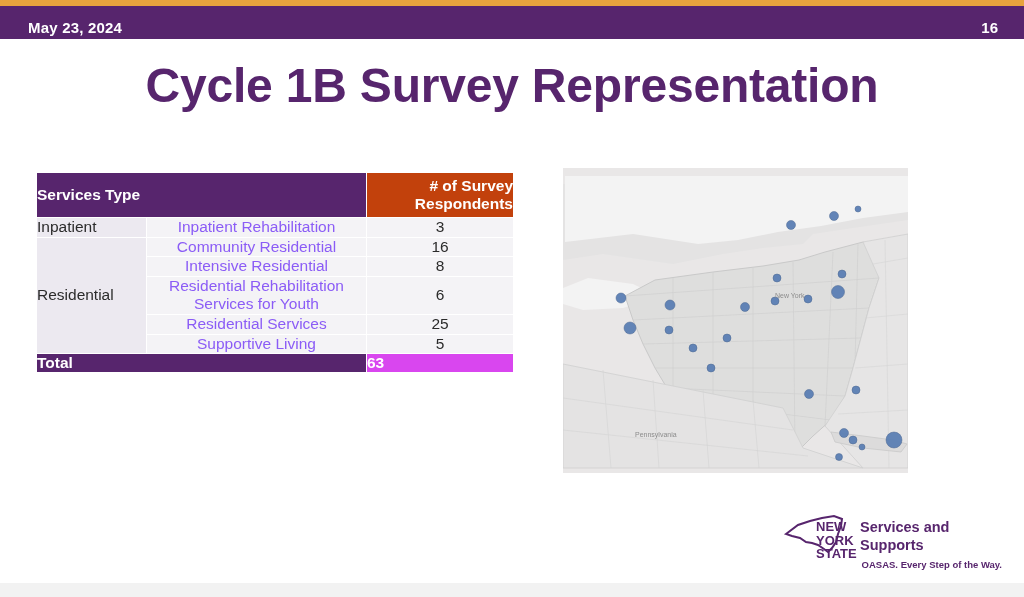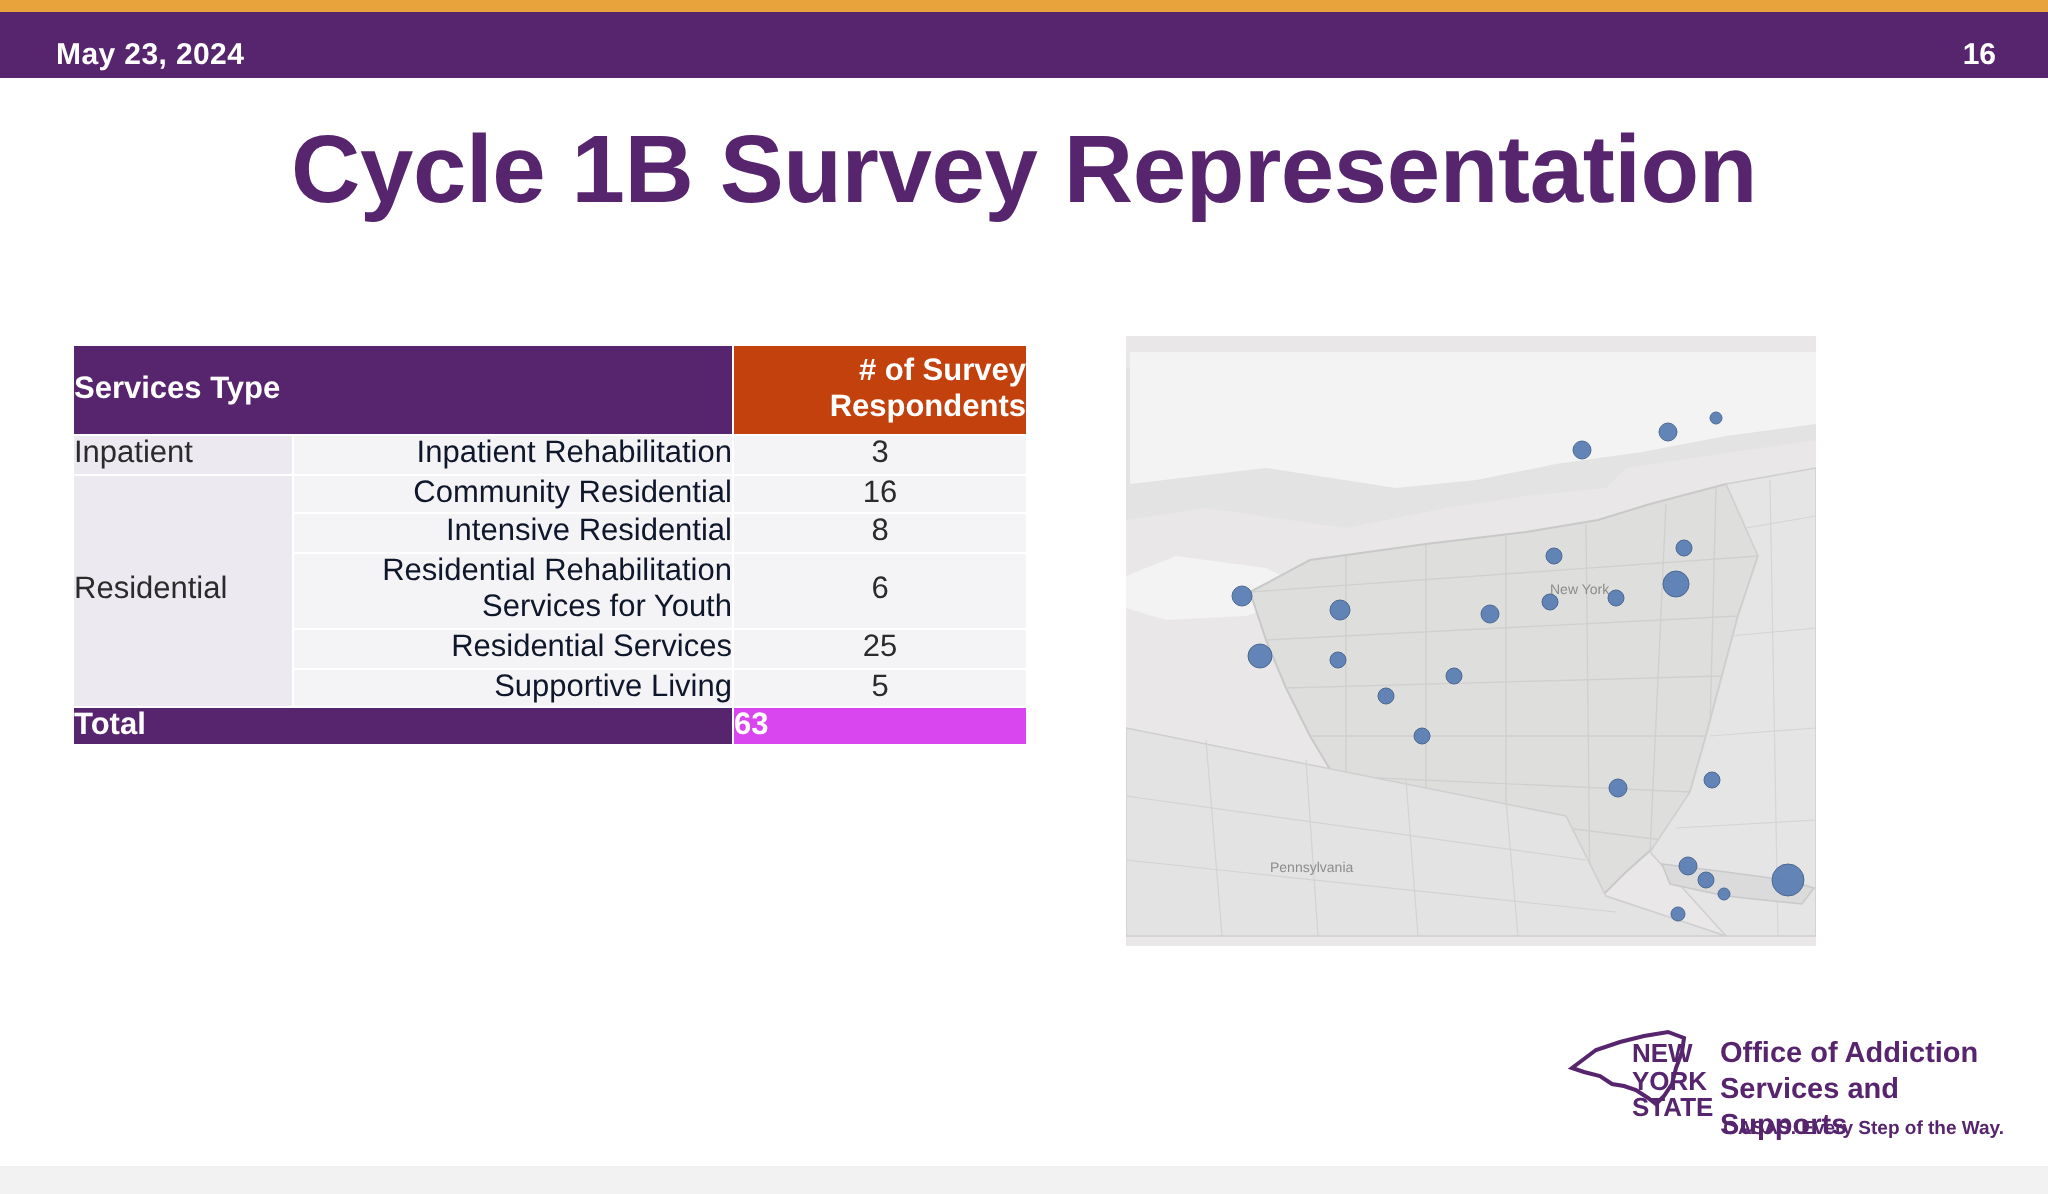--- a/index.html
+++ b/index.html
@@ -106,23 +106,23 @@
   .cat-cell {
     background: #ece9f0;
     color: #2b2b2b;
     font-size: 15.5px;
     text-align: left;
     padding: 8px 0 8px 12px;
     vertical-align: middle;
   }
   .name-cell {
     background: #f4f3f6;
-    color: #0f172a;
-    font-size: 15.5px;
-    text-align: right;
+    color: #8b5cf6;
+    font-size: 15.5px;
+    text-align: center;
     padding: 9px 10px 9px 12px;
     vertical-align: middle;
     line-height: 1.2;
   }
   .num-cell {
     background: #f4f3f6;
     color: #2b2b2b;
     font-size: 15.5px;
     text-align: center;
     vertical-align: middle;
@@ -356,20 +356,19 @@
   <div class="logo-area">
     <svg class="logo-ny" viewBox="0 0 70 44">
       <path d="M4,22 L16,13 L28,9 L40,6 L52,4 L60,7 L59,14 L56,22 L54,30 L50,36 L46,40 L42,37 L36,33 L30,31 L24,30 L18,26 L10,24 Z" fill="none" stroke="#57256d" stroke-width="2"></path>
     </svg>
     <div class="logo-nytext">
       <div>NEW</div>
       <div>YORK</div>
       <div>STATE</div>
     </div>
     <div class="logo-title">
-      <div>Office of Addiction</div>
       <div>Services and Supports</div>
     </div>
     <div class="logo-tag">OASAS. Every Step of the Way.</div>
   </div>
 
   <div class="bottom-strip"></div>
 </div>
 
 </body></html>

